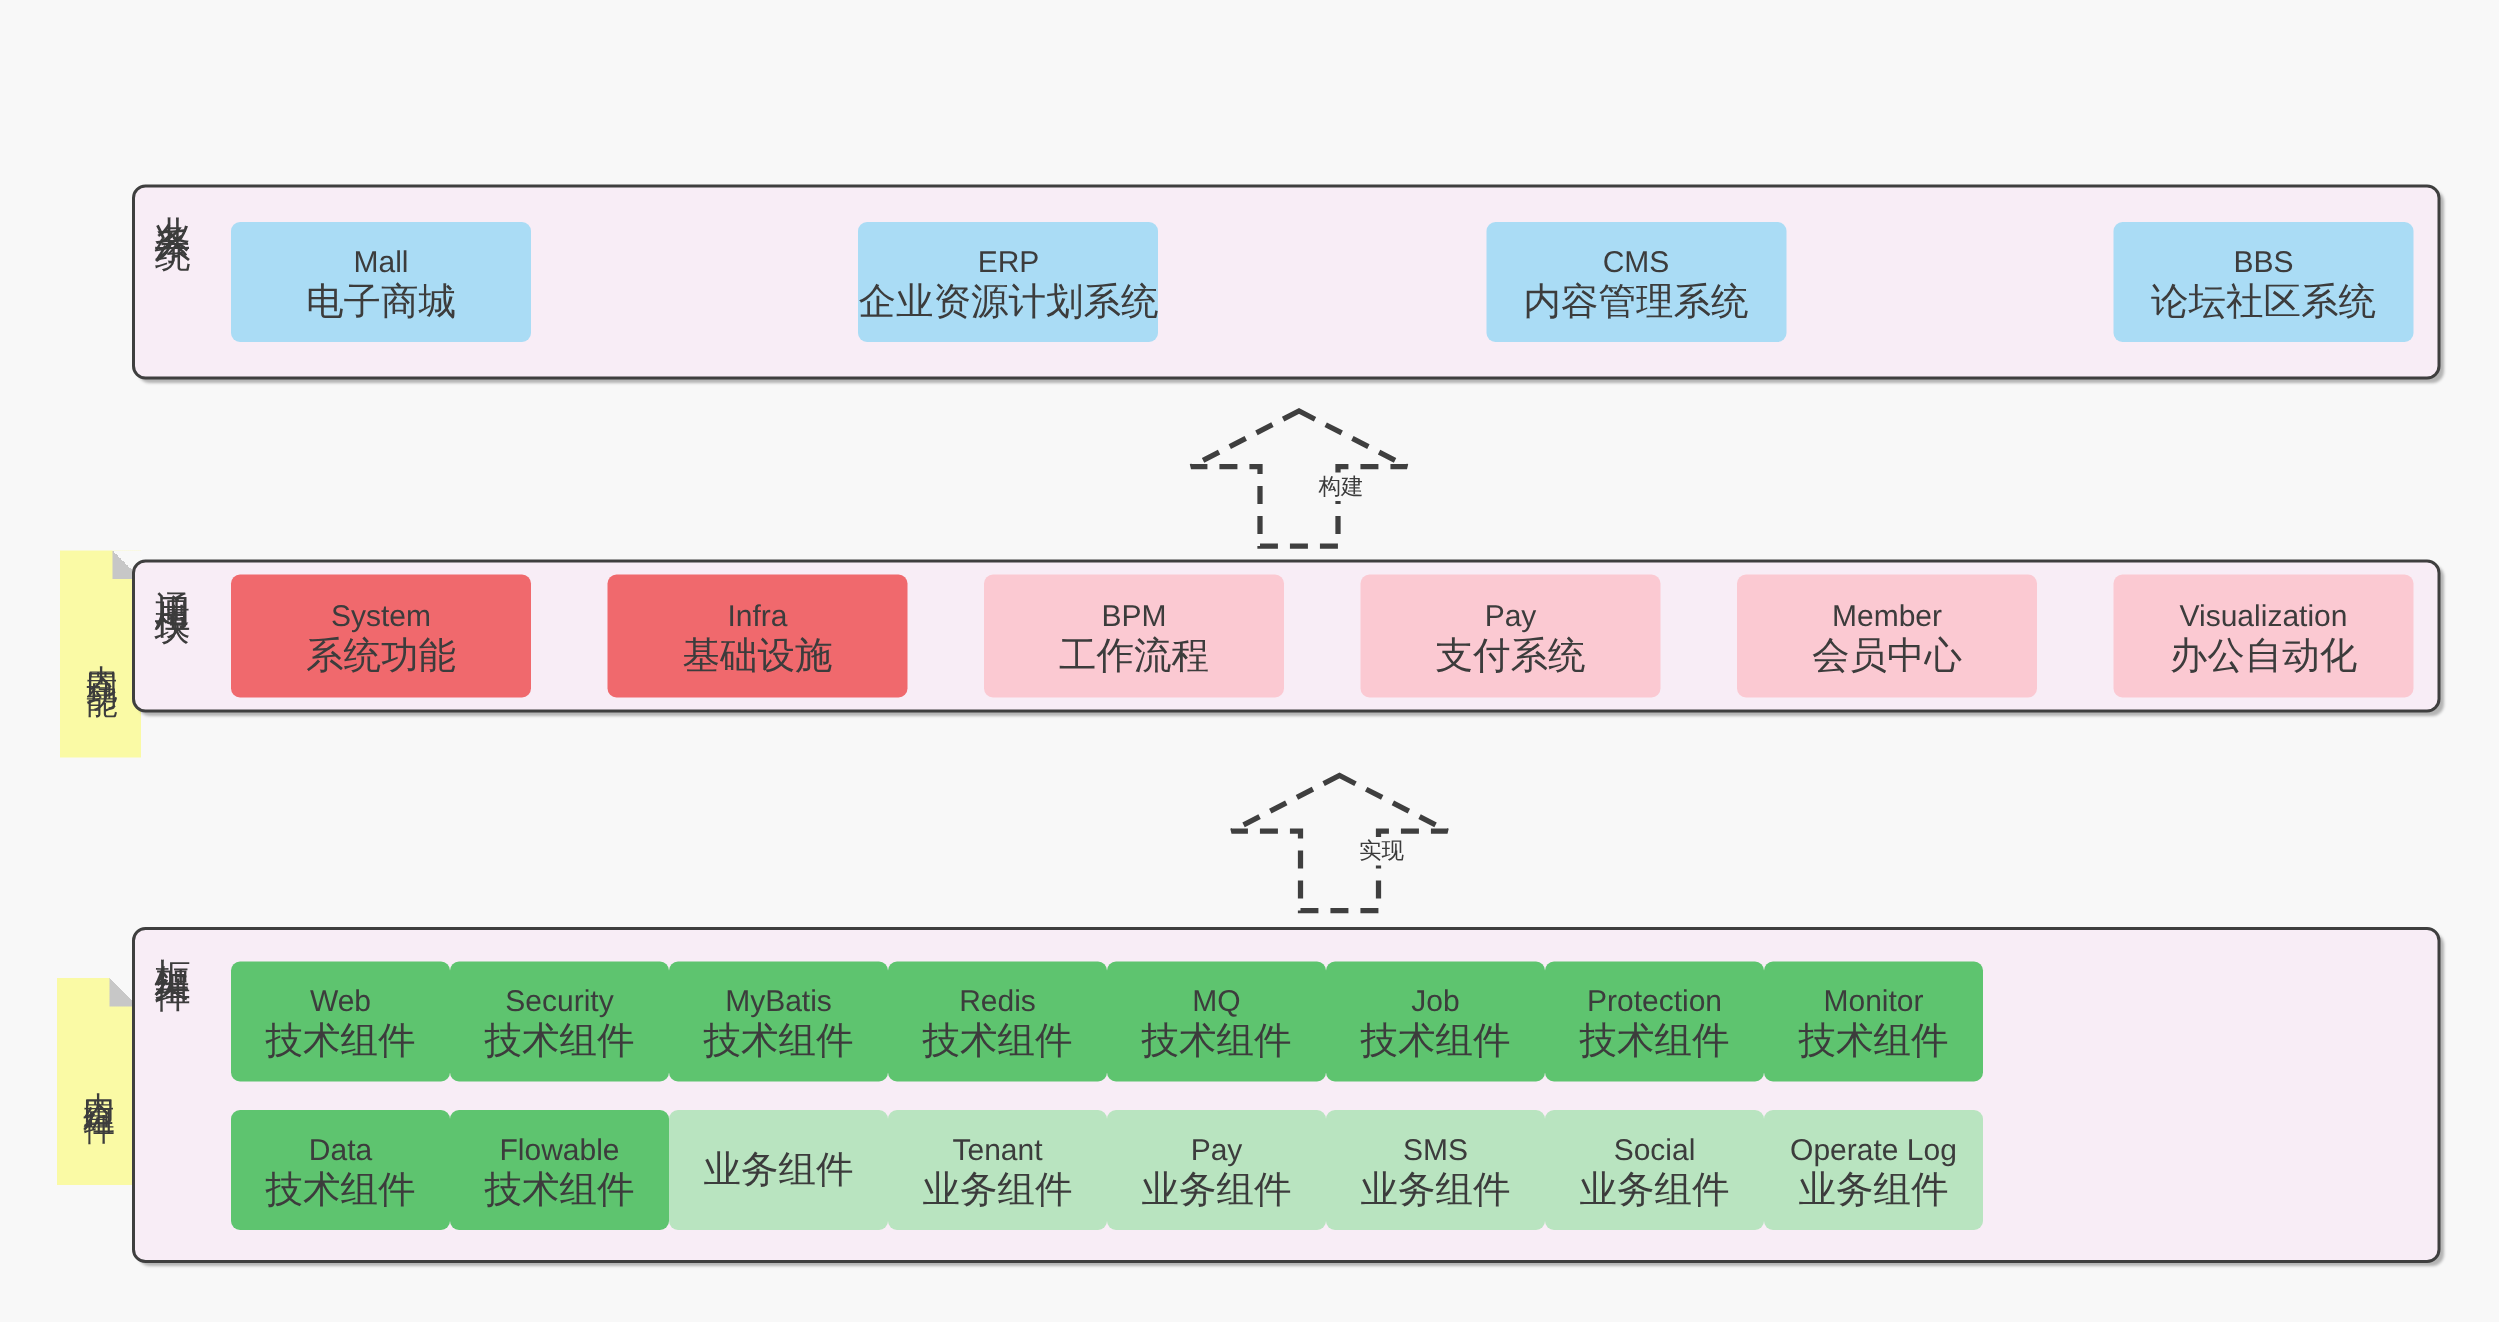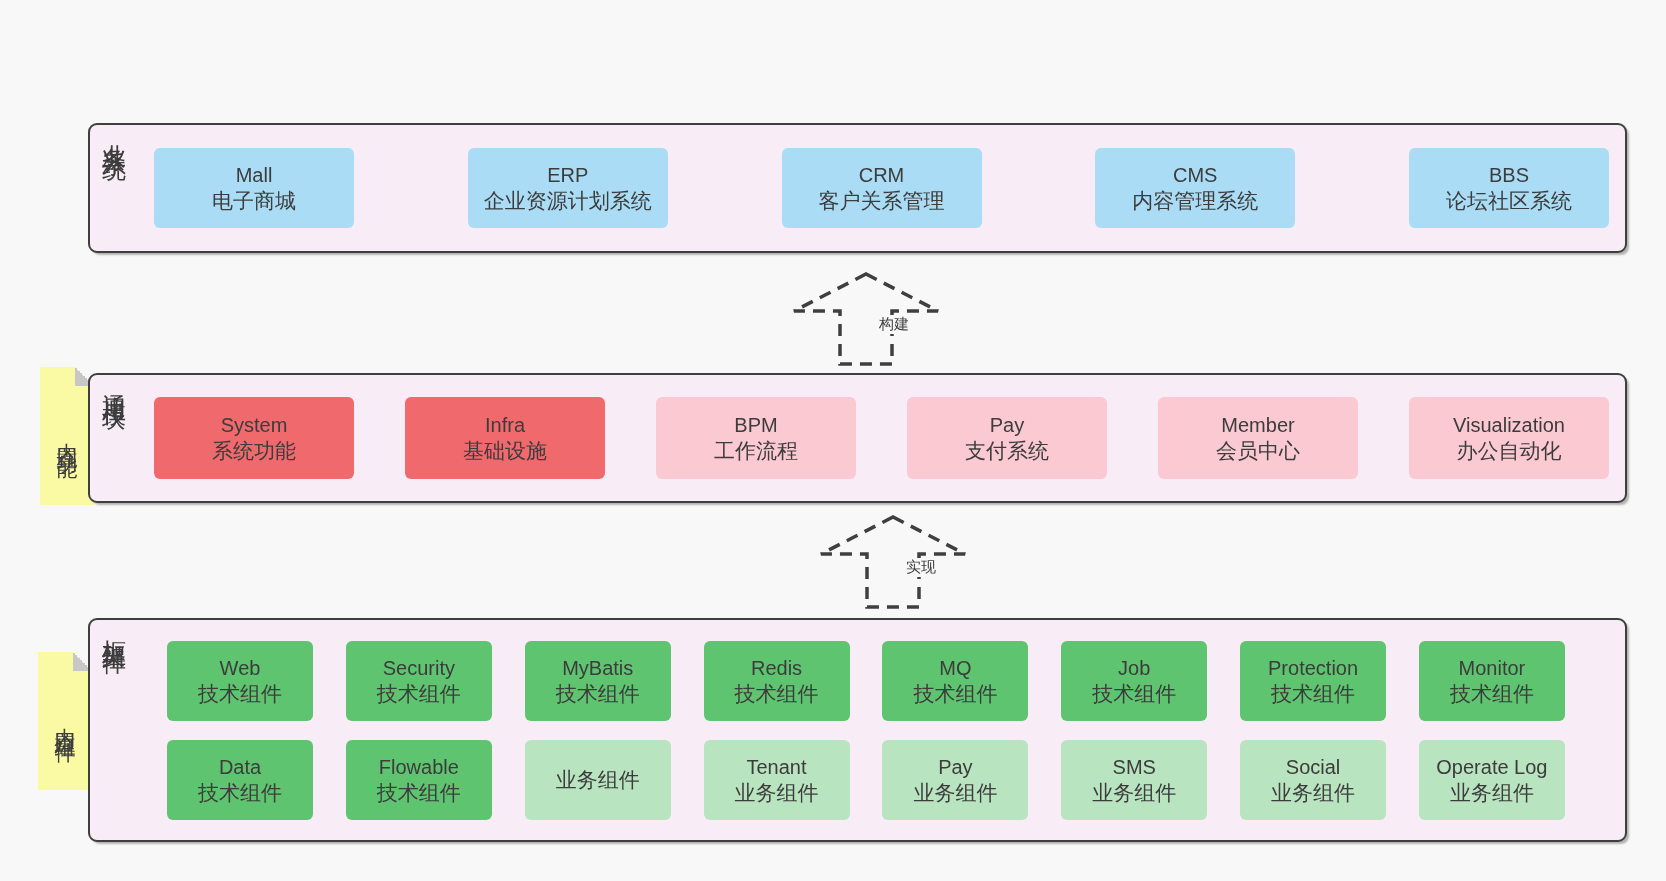--- a/index.html
+++ b/index.html
@@ -8,37 +8,37 @@
     --light-green:#b9e4c0; --note-yellow:#fafaa5; --fold:#c7c7c7;
   }
   *{box-sizing:border-box;margin:0;padding:0;}
   body{background:var(--page-bg);font-family:"Liberation Sans","DejaVu Sans",sans-serif;color:var(--text);}
   .stage{position:relative;width:1666px;height:881px;background:var(--page-bg);overflow:hidden;}
 
   .band{position:absolute;left:88px;width:1539px;background:var(--band-bg);
         border:2px solid var(--border);border-radius:9px;z-index:2;
         box-shadow:3px 3px 2px -1px rgba(0,0,0,0.28);}
   #band-business{top:123px;height:130px;}
-  #band-modules{top:373px;height:130px;}
+  #band-modules{top:373px;height:102px;}
   #band-components{top:618px;height:224px;}
 
   .vlabel{position:absolute;left:10px;top:0;bottom:0;display:flex;align-items:center;
           writing-mode:vertical-rl;text-orientation:upright;font-size:24px;line-height:28px;
           letter-spacing:4px;color:var(--text);}
 
   .row{position:absolute;left:64px;right:16px;top:0;bottom:0;display:flex;
        align-items:center;justify-content:space-between;}
   .rows{position:absolute;left:64px;right:60px;top:21px;bottom:20px;display:flex;
         flex-direction:column;justify-content:space-between;}
-  .row-inner{display:flex;justify-content:space-between;margin-left:13px;}
+  .row-inner{display:flex;justify-content:flex-start;}
 
   .box{border-radius:6px;display:flex;flex-direction:column;align-items:center;
        justify-content:center;text-align:center;line-height:26px;}
   .box .t{font-size:20px;}
-  .box .s{font-size:21px;}
+  .box .s{font-size:25px;}
   .w200{width:200px;height:80px;}
   #band-modules .w200{height:82px;}
   .w146{width:146px;height:80px;}
   .blue{background:var(--blue);}
   .red{background:var(--red);}
   .pink{background:var(--pink);text-align:right;}
   .green{background:var(--green);}
   .light-green{background:var(--light-green);}
 
   .arrow{position:absolute;width:150px;height:96px;z-index:1;}
@@ -67,24 +67,20 @@
     <div class="row">
       <div class="box blue w200">
         <div class="t">Mall</div>
         <div class="s">电子商城</div>
       </div>
       <div class="box blue w200">
         <div class="t">ERP</div>
         <div class="s">企业资源计划系统</div>
       </div>
       <div class="box blue w200">
-        <div class="t">CRM</div>
-        <div class="s">客户关系管理</div>
-      </div>
-      <div class="box blue w200">
         <div class="t">CMS</div>
         <div class="s">内容管理系统</div>
       </div>
       <div class="box blue w200">
         <div class="t">BBS</div>
         <div class="s">论坛社区系统</div>
       </div>
     </div>
   </section>
 

